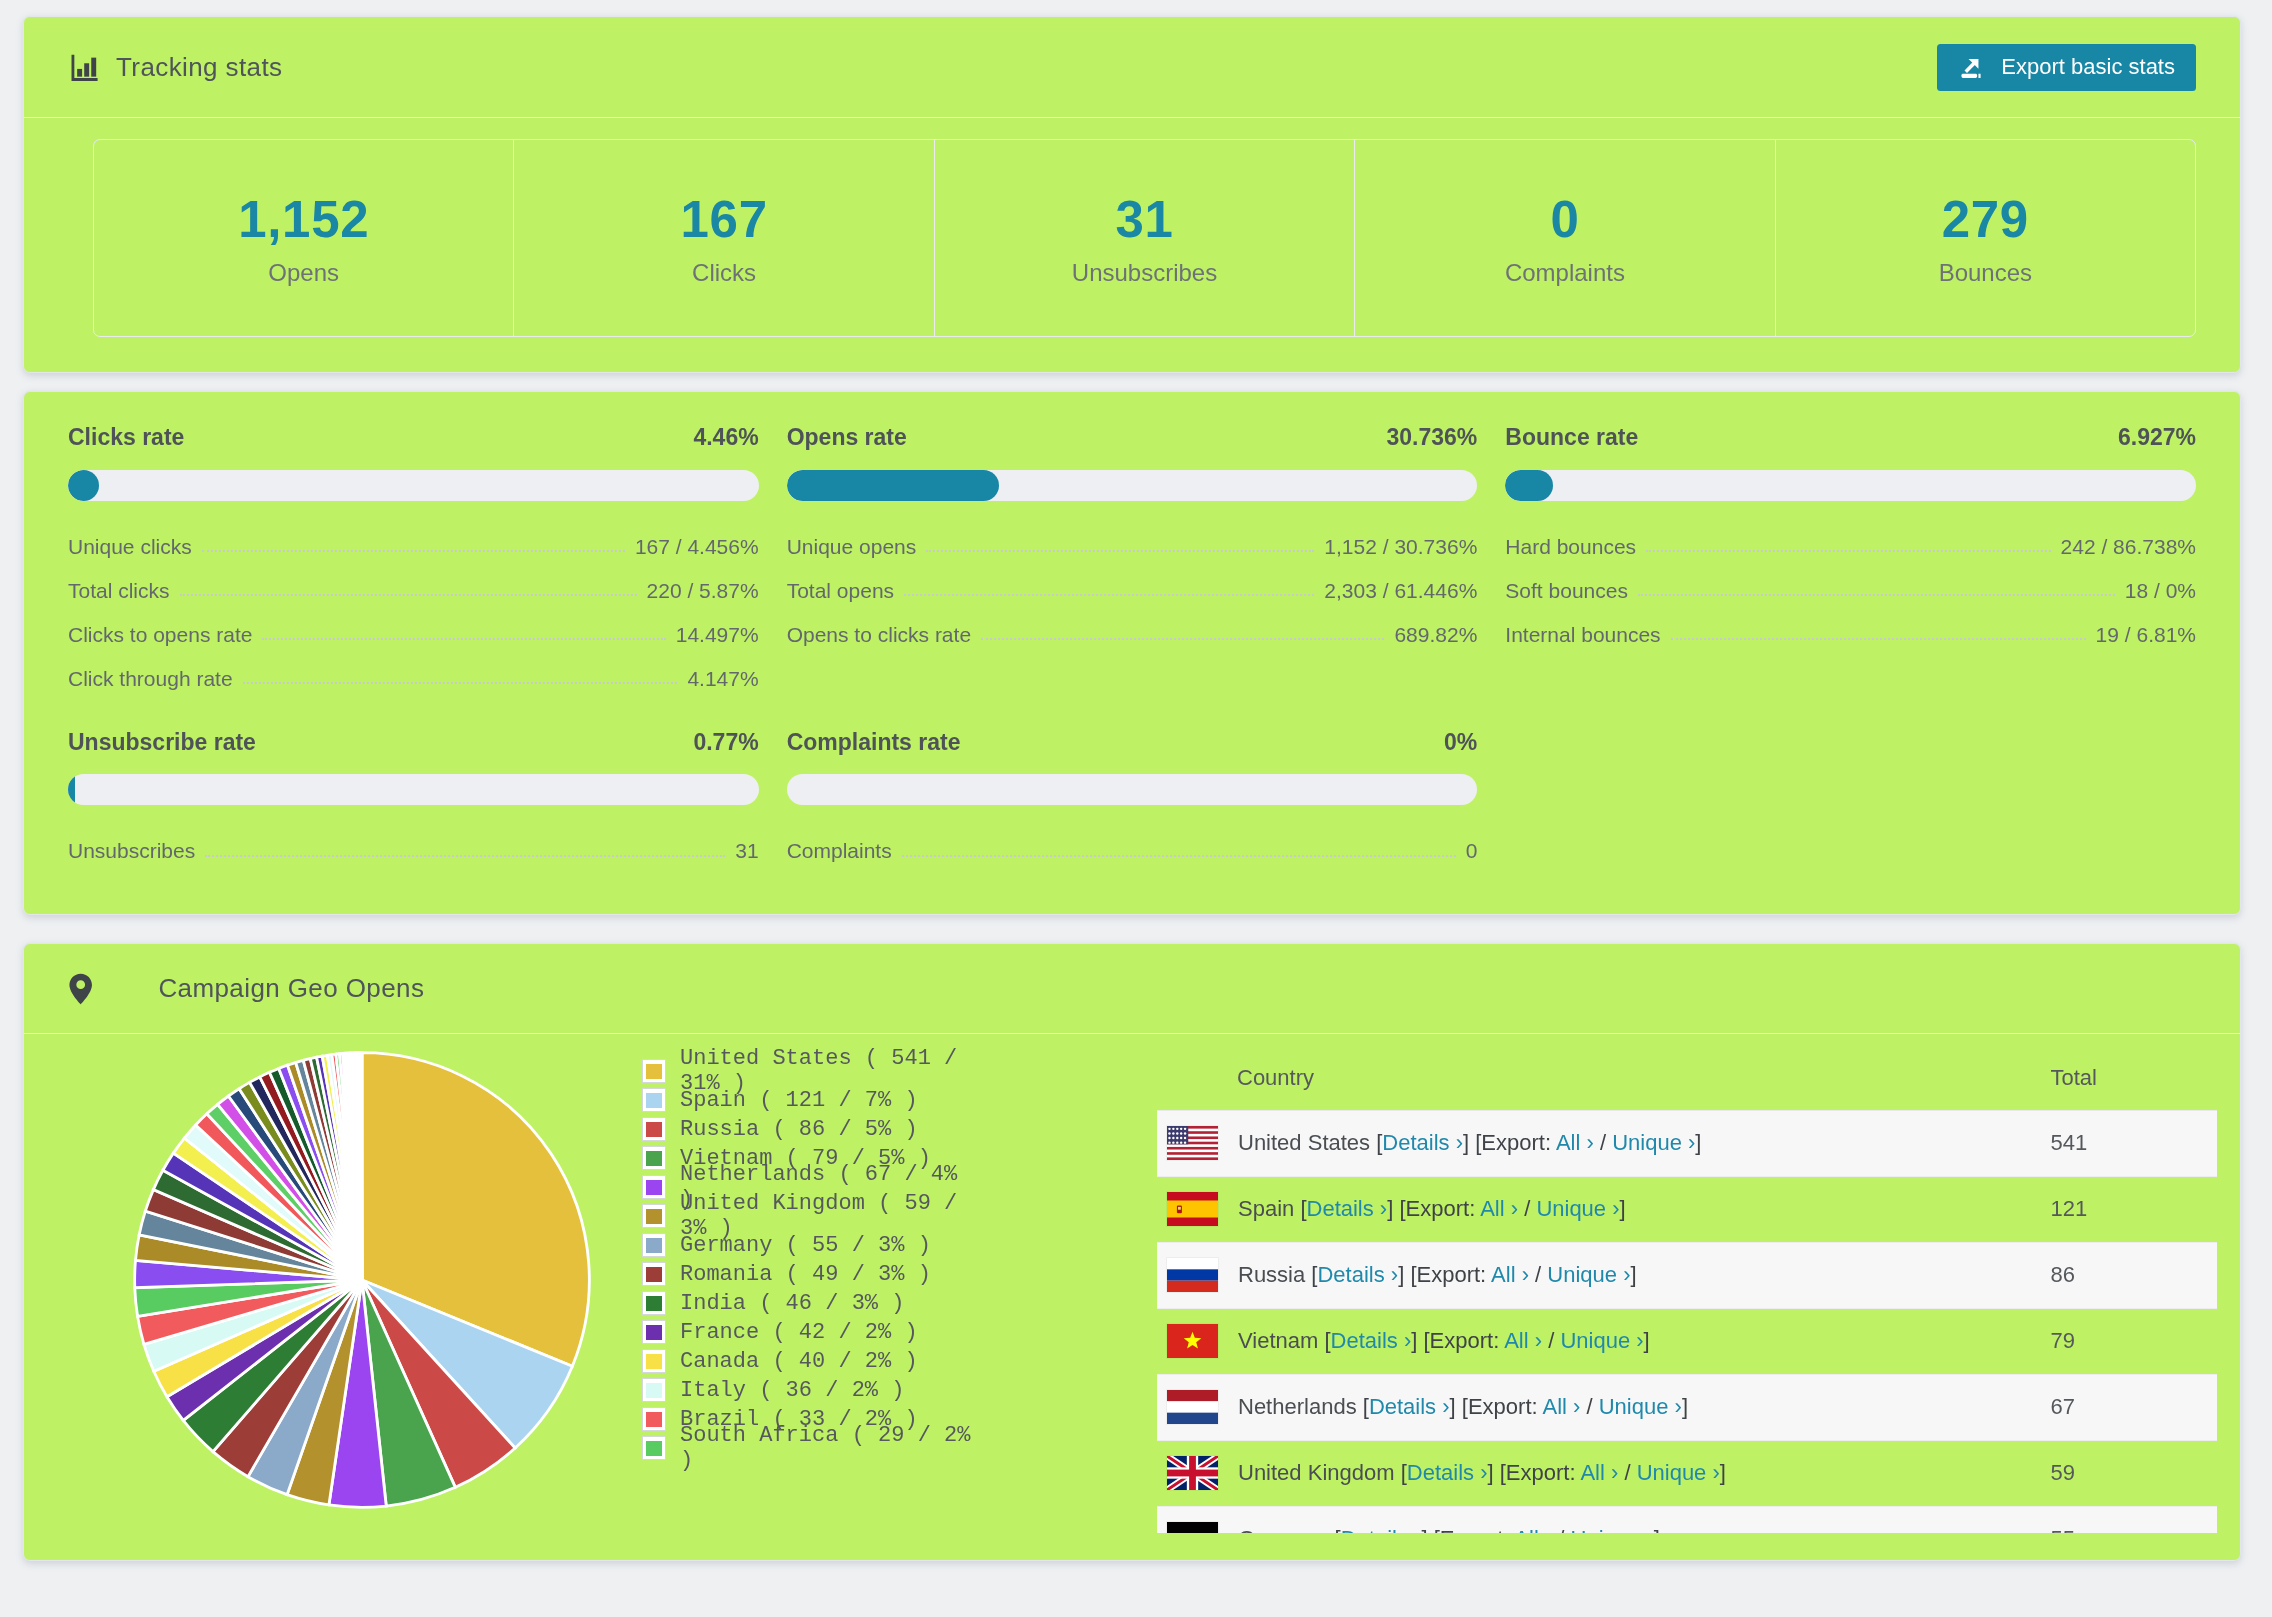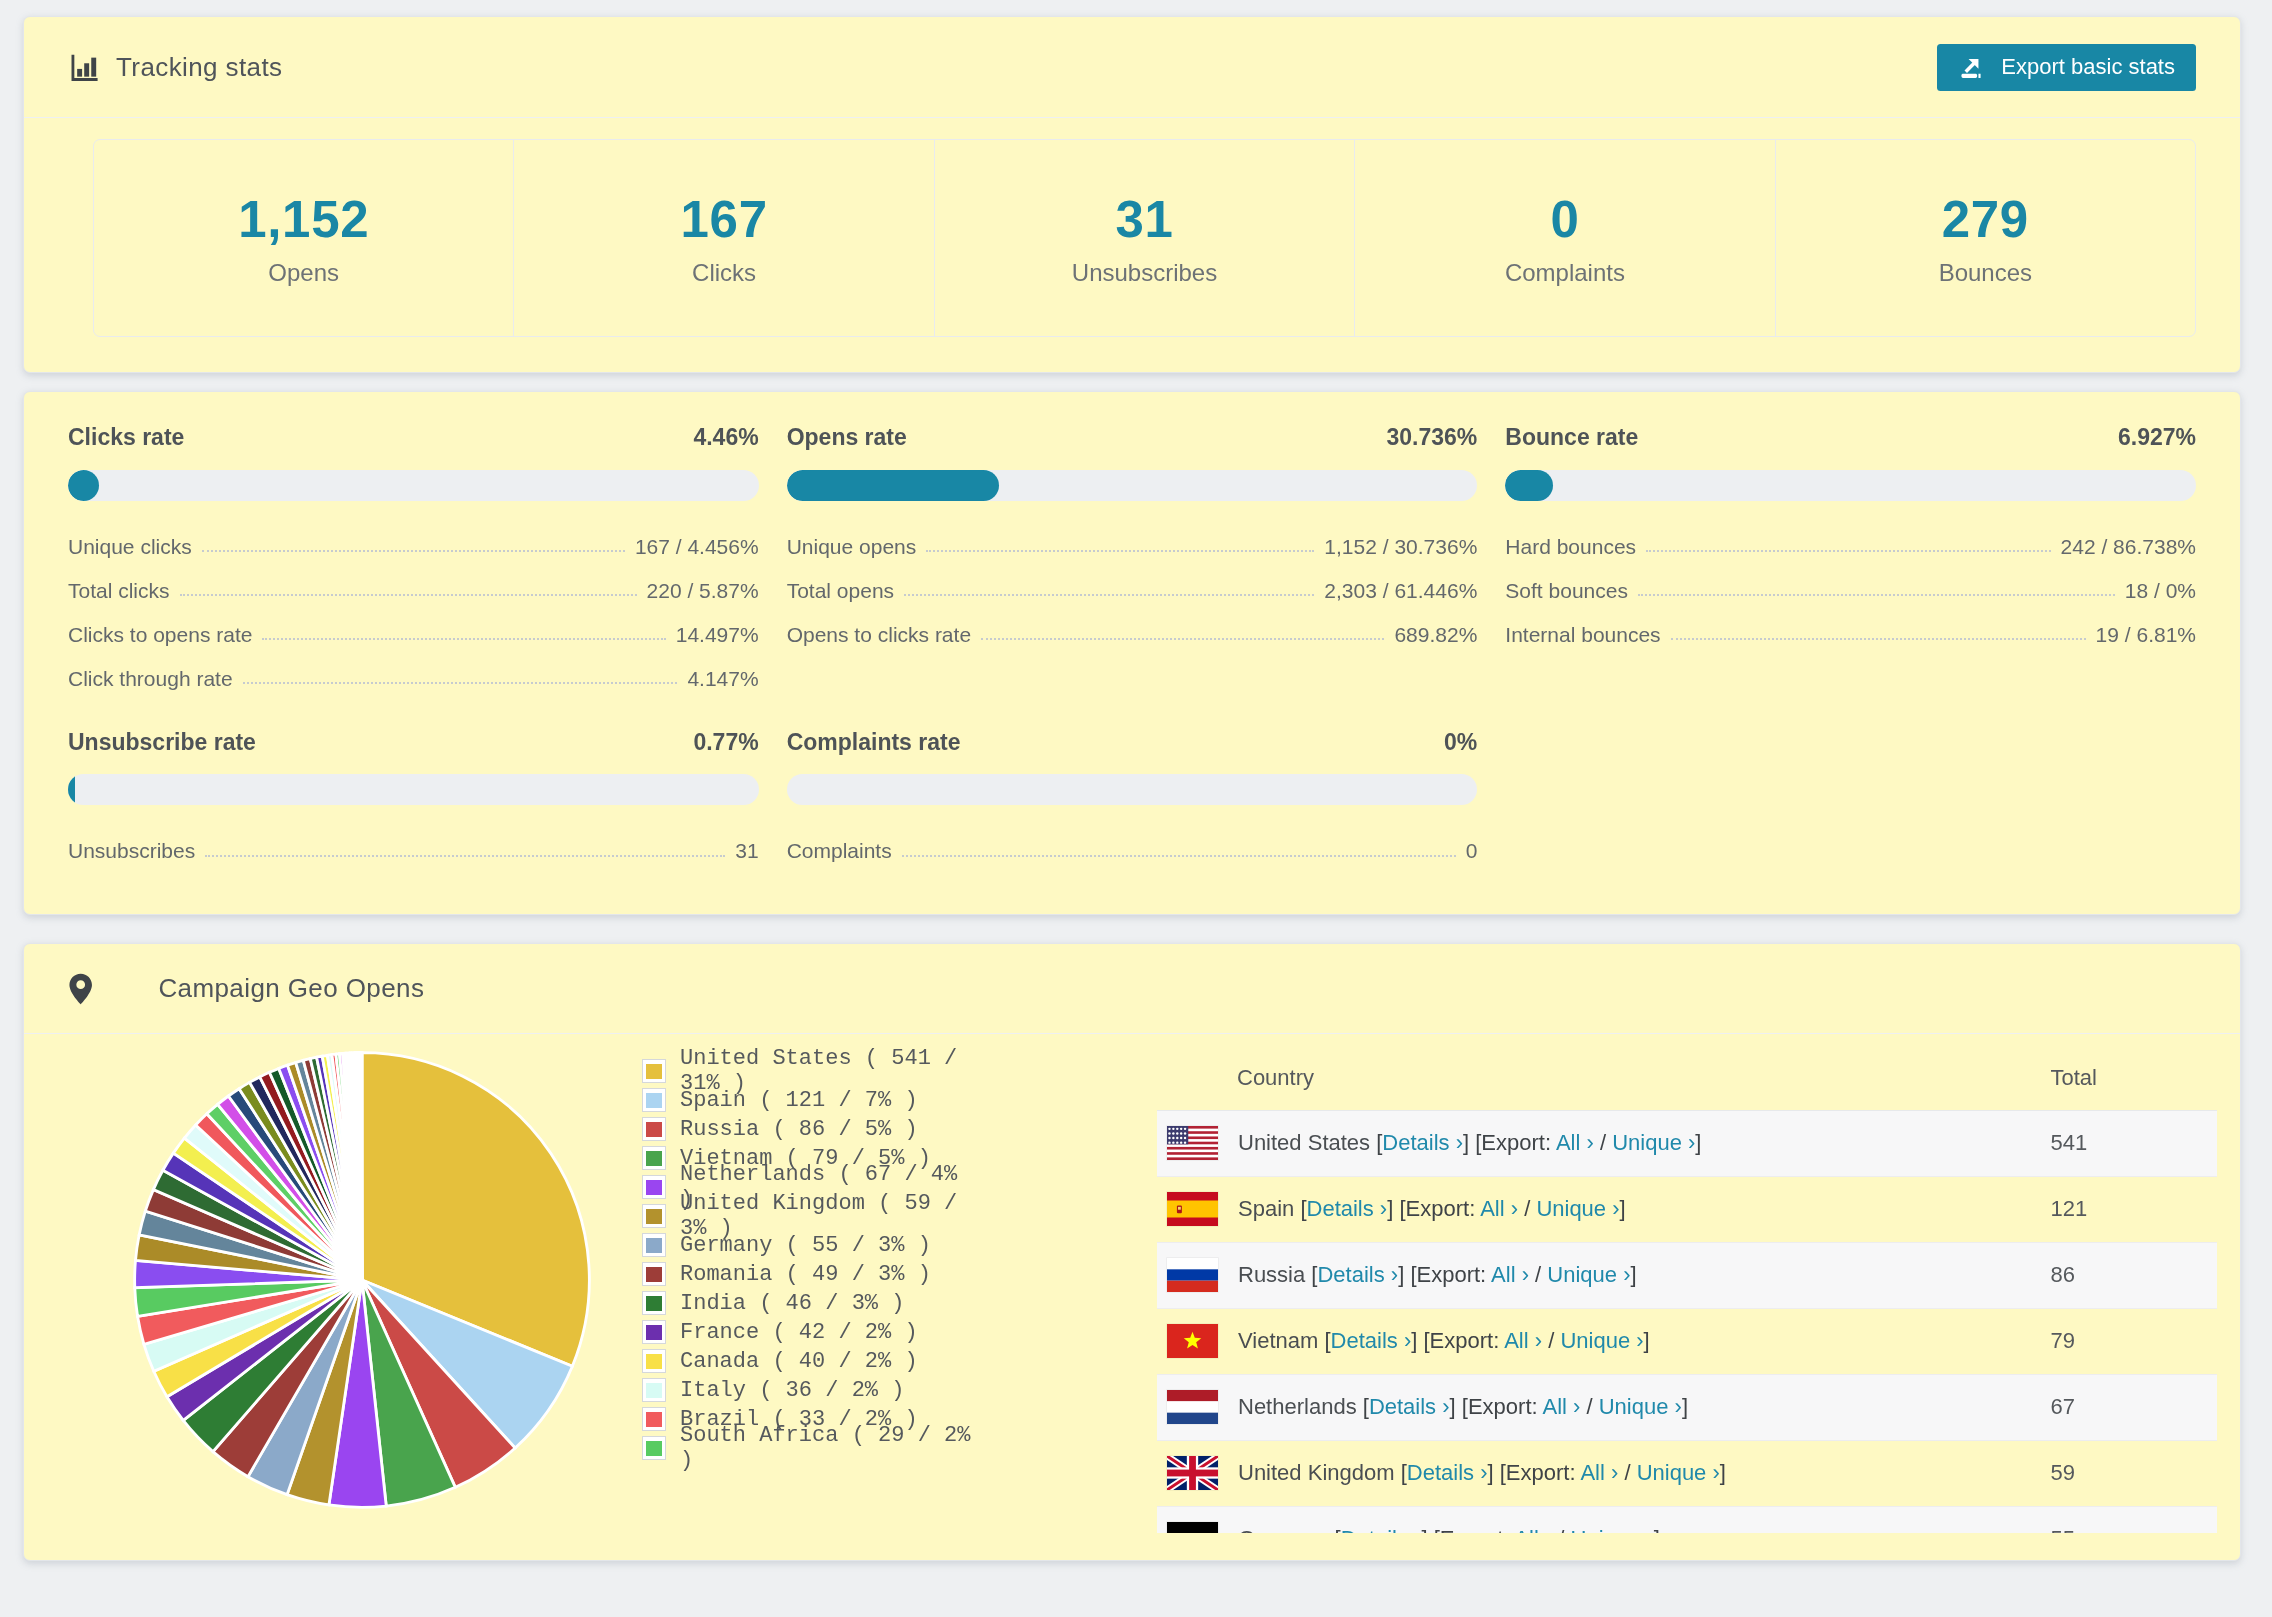--- a/index.html
+++ b/index.html
@@ -6,21 +6,21 @@
   html,body{margin:0;padding:0;}
   body{
     width:2273px;height:1618px;overflow:hidden;
     background:#eef0f2;
     font-family:"Liberation Sans",sans-serif;
     color:#54585c;
     -webkit-font-smoothing:antialiased;
   }
   .page{padding:16px 32px 0 23px;}
   .card{
-    background:#fef9c3;
+    background:#bef264;
     border:0.7px solid #e3e6ea;
     border-radius:7px;
     box-shadow:0 2.8px 7px rgba(130,140,155,.28);
   }
   
   .card-header{
     display:flex;align-items:center;
     padding:0 44px;height:100px;
     border-bottom:1.4px solid #eef0f2;
   }

